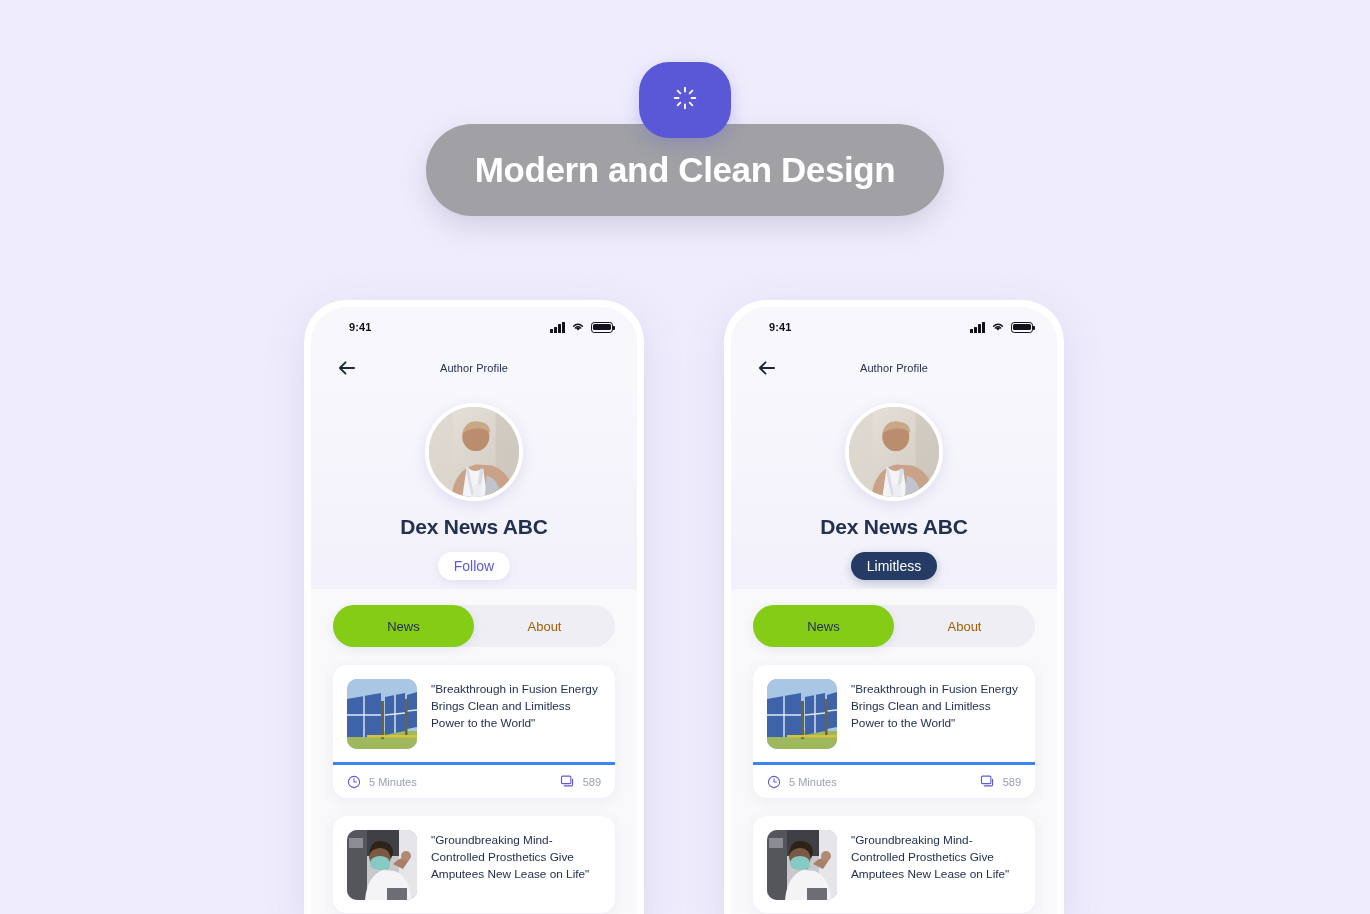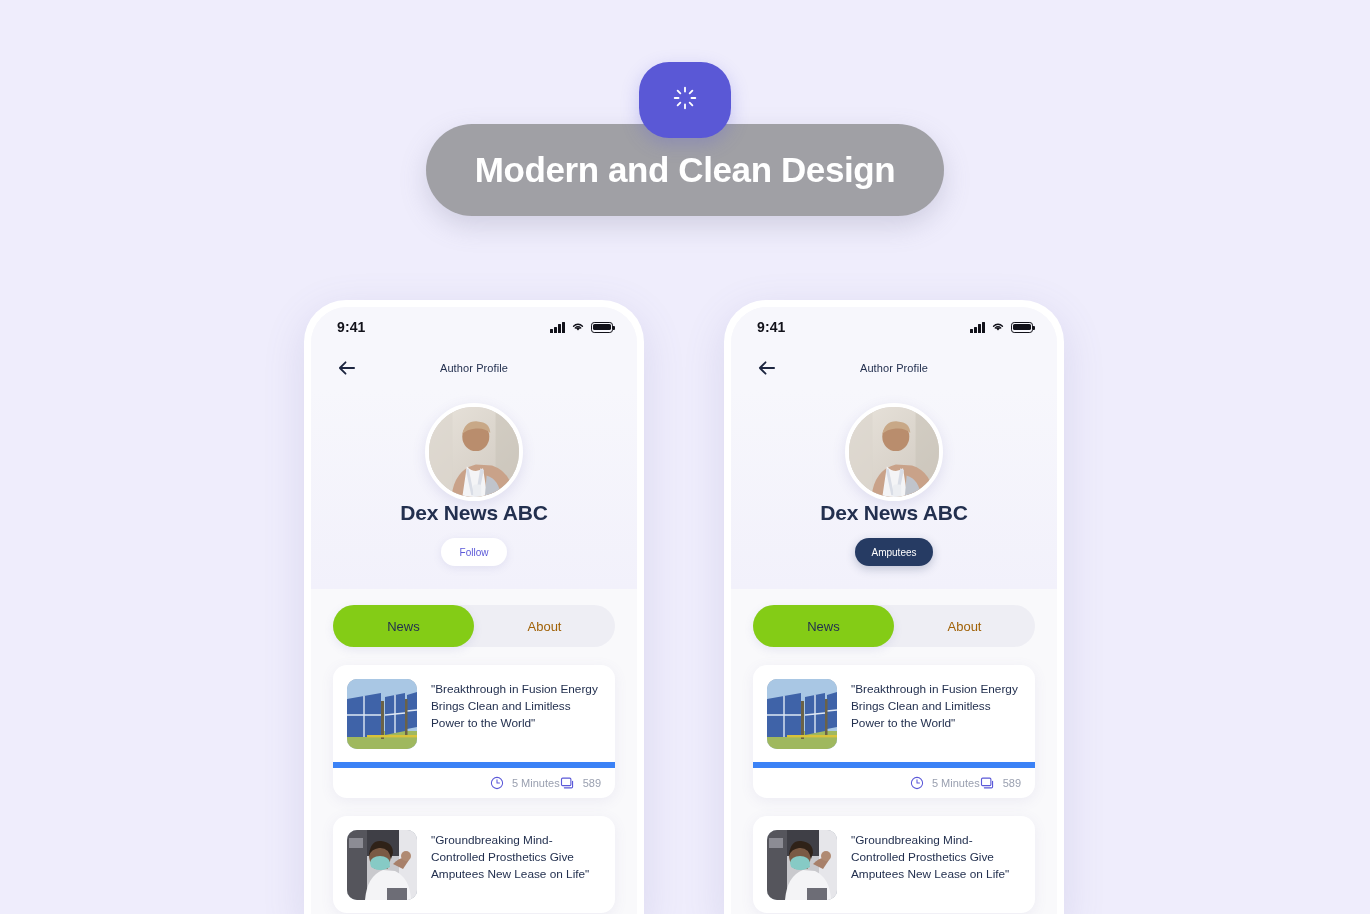--- a/index.html
+++ b/index.html
@@ -63,21 +63,21 @@
     display: flex; flex-direction: column;
   }
 
   
   .statusbar {
     height: 40px; flex: 0 0 40px;
     display: flex; align-items: center; justify-content: space-between;
     padding: 0 24px 0 26px;
     background: #f7f7fc;
   }
-  .status-time { font-size: 14px; font-weight: 700; color: #12121a; letter-spacing: .1px; }
+  .status-time { font-size: 11px; font-weight: 700; color: #12121a; letter-spacing: .1px; margin-left: 12px; }
   .status-icons { display: flex; align-items: center; gap: 6px; }
   .ic-signal { display: flex; align-items: flex-end; gap: 1.5px; height: 11px; }
   .ic-signal i { display: block; width: 2.6px; background: #12121a; border-radius: .6px; }
   .ic-signal i:nth-child(1){ height: 4px; }
   .ic-signal i:nth-child(2){ height: 6px; }
   .ic-signal i:nth-child(3){ height: 8.5px; }
   .ic-signal i:nth-child(4){ height: 11px; }
   .ic-battery {
     width: 22px; height: 11px; border: 1.3px solid #12121a;
     border-radius: 3.2px; position: relative; padding: 1.3px;
@@ -113,30 +113,30 @@
   .avatar {
     width: 98px; height: 98px; border-radius: 50%;
     border: 4px solid #ffffff;
     box-shadow: 0 4px 14px rgba(90,88,160,.14);
     overflow: hidden;
     background: #d9d4cd;
     position: relative;
   }
   .avatar svg { display:block; width:100%; height:100%; }
   .profile-name {
-    margin-top: 0;
+    margin-top: 14px;
     font-size: 21px; font-weight: 700; color: #23304f; letter-spacing: -.2px;
   }
   .follow-btn {
     margin-top: 13px;
     min-width: 66px; height: 28px;
     border-radius: 14px;
     display: flex; align-items: center; justify-content: center;
     padding: 0 16px;
-    font-size: 10px; font-weight: 500;
+    font-size: 14px; font-weight: 500;
     cursor: pointer;
   }
   .follow-btn.idle { background:#ffffff; color:#5b59d8; box-shadow: 0 2px 8px rgba(110,105,180,.13); }
   .follow-btn.active { background:#263b63; color:#ffffff; box-shadow: 0 3px 10px rgba(38,59,99,.26); }
 
   
   .content {
     flex: 1 1 auto;
     background: #f9f9fb;
     padding: 16px 22px 0 22px;
@@ -170,23 +170,23 @@
   .news-top { display:flex; gap: 14px; padding: 14px 14px 13px 14px; }
   .thumb {
     flex: 0 0 70px; width:70px; height:70px; border-radius: 10px; overflow:hidden; background:#9ab;
   }
   .thumb svg { display:block; width:100%; height:100%; }
   .news-title {
     font-size: 11.8px; line-height: 1.44; color:#23304f; font-weight:500;
     padding-top: 2px;
   }
   .news-foot {
-    border-top: 6px solid #3b82f6;
+    border-top: 3px solid #3b82f6;
     height: 36px;
-    display:flex; align-items:center; justify-content:flex-end;
+    display:flex; align-items:center; justify-content:space-between;
     padding: 0 14px;
   }
   .meta { display:flex; align-items:center; gap: 8px; }
   .meta-text { font-size: 11px; color:#9aa0b0; }
 
   .icon-p { display:block; }
 </style>
 </head>
 <body>
 
@@ -405,21 +405,21 @@
             <path d="M37 30 q3-15 17-14 q14 1 14 13 q-6-6-16-5 q-10 1-15 6z" fill="#c8a887"></path>
             <path d="M25 100 q3-30 27-36 l18 1 q22 7 24 35z" fill="#c9a289"></path>
             <path d="M42 66 q9 9 18 2 l5 32 h-28z" fill="#f4f4f6"></path>
             <path d="M44 68 l6 30 h-3 l-6 -28z" fill="#d9dde6"></path>
             <path d="M57 68 l-5 30 h3 l6 -28z" fill="#d9dde6"></path>
             <rect x="49" y="86" width="9" height="14" rx="2" fill="#eceef2"></rect>
             <path d="M64 76 q14 4 16 24 h-18z" fill="#c0c4cc"></path>
           </svg>
         </div>
         <div class="profile-name">Dex News ABC</div>
-        <div class="follow-btn active">Amputees</div>
+        <div class="follow-btn active">Limitless</div>
       </div>
 
       <div class="content">
         <div class="tabs">
           <div class="tab active">News</div>
           <div class="tab">About</div>
         </div>
 
         <div class="news-card">
           <div class="news-top">

